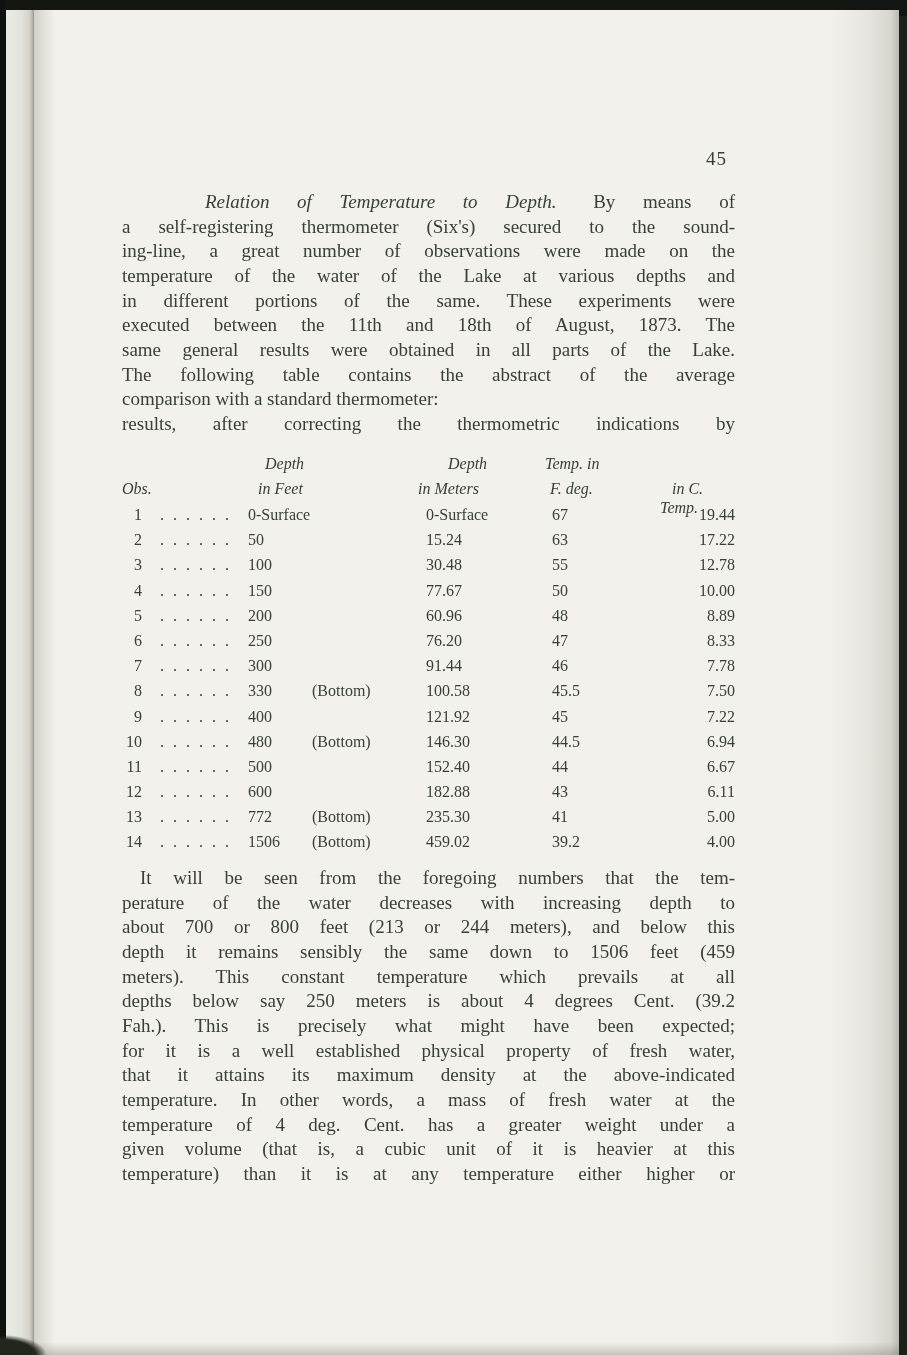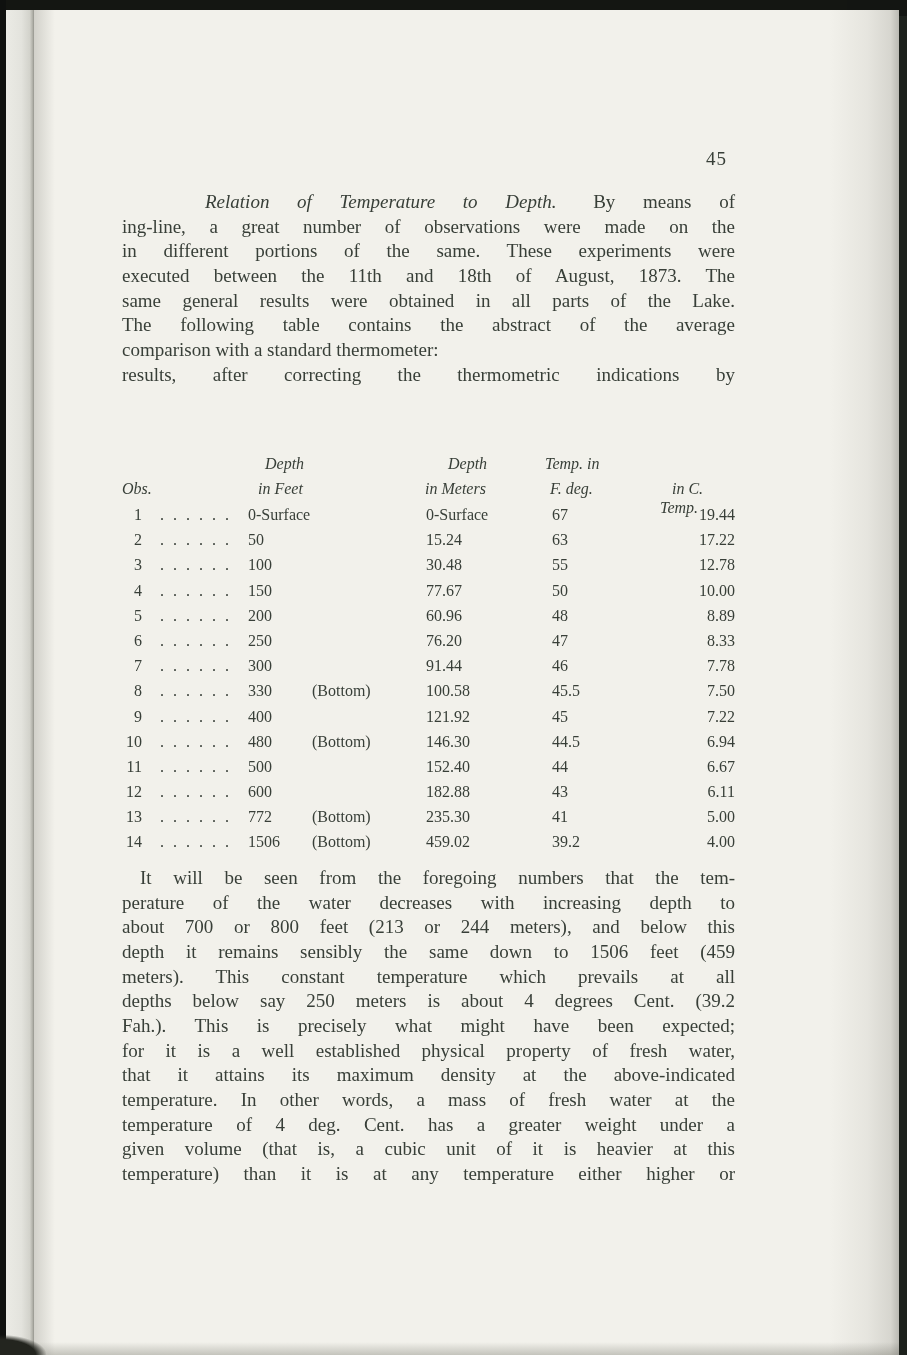--- a/index.html
+++ b/index.html
@@ -53,21 +53,21 @@
   .para1 .firstline{padding-left:83px;}
   .lead-italic{font-style:italic;}
   .lead-rest{margin-left:9px;}
   .para2{top:856px;}
   .para2 .jline:first-child{text-indent:18px;}
   
   .ttable{position:absolute;left:0;top:445px;width:613px;font-size:16px;}
   .h-row{position:relative;height:25px;font-style:italic;}
   .h-row span{position:absolute;white-space:nowrap;}
   .h1-feet{left:143px;} .h1-met{left:326px;} .h1-f{left:423px;} .h1-c{left:538px;margin-top:44px;}
-  .h2-obs{left:0;}      .h2-feet{left:136px;} .h2-met{left:303px;} .h2-f{left:428px;} .h2-c{left:550px;}
+  .h2-obs{left:0;}      .h2-feet{left:136px;} .h2-met{left:296px;} .h2-f{left:428px;} .h2-c{left:550px;}
   .tbody{position:relative;margin-top:1px;}
   .trow{position:relative;height:25.2px;}
   .tc{position:absolute;white-space:nowrap;top:0;}
   .c-obs{left:0;width:20px;text-align:right;}
   .c-dots{left:38px;letter-spacing:9px;}
   .c-feet{left:126px;}
   .c-note{left:190px;}
   .c-met{left:304px;}
   .c-f{left:430px;}
   .c-c{right:0;text-align:right;}
@@ -86,21 +86,23 @@
     <div class="content">
 
       <div class="pagenum">45</div>
 
       <div class="para para1">
         <div class="jline firstline">
           <span class="lead-italic">Relation of Temperature to Depth.</span>
           <span class="lead-rest">By means of</span>
         </div>
         <div>
+            <div class="jline">a self-registering thermometer (Six's) secured to the sound-</div>
             <div class="jline">ing-line, a great number of observations were made on the</div>
+            <div class="jline">temperature of the water of the Lake at various depths and</div>
             <div class="jline">in different portions of the same.  These experiments were</div>
             <div class="jline">executed between the 11th and 18th of August, 1873.  The</div>
             <div class="jline">same general results were obtained in all parts of the Lake.</div>
             <div class="jline">The following table contains the abstract of the average</div>
             <div class="jline plain">comparison with a standard thermometer:</div>
             <div class="jline">results, after correcting the thermometric indications by</div>
           </div>
       </div>
 
       <div class="ttable">

